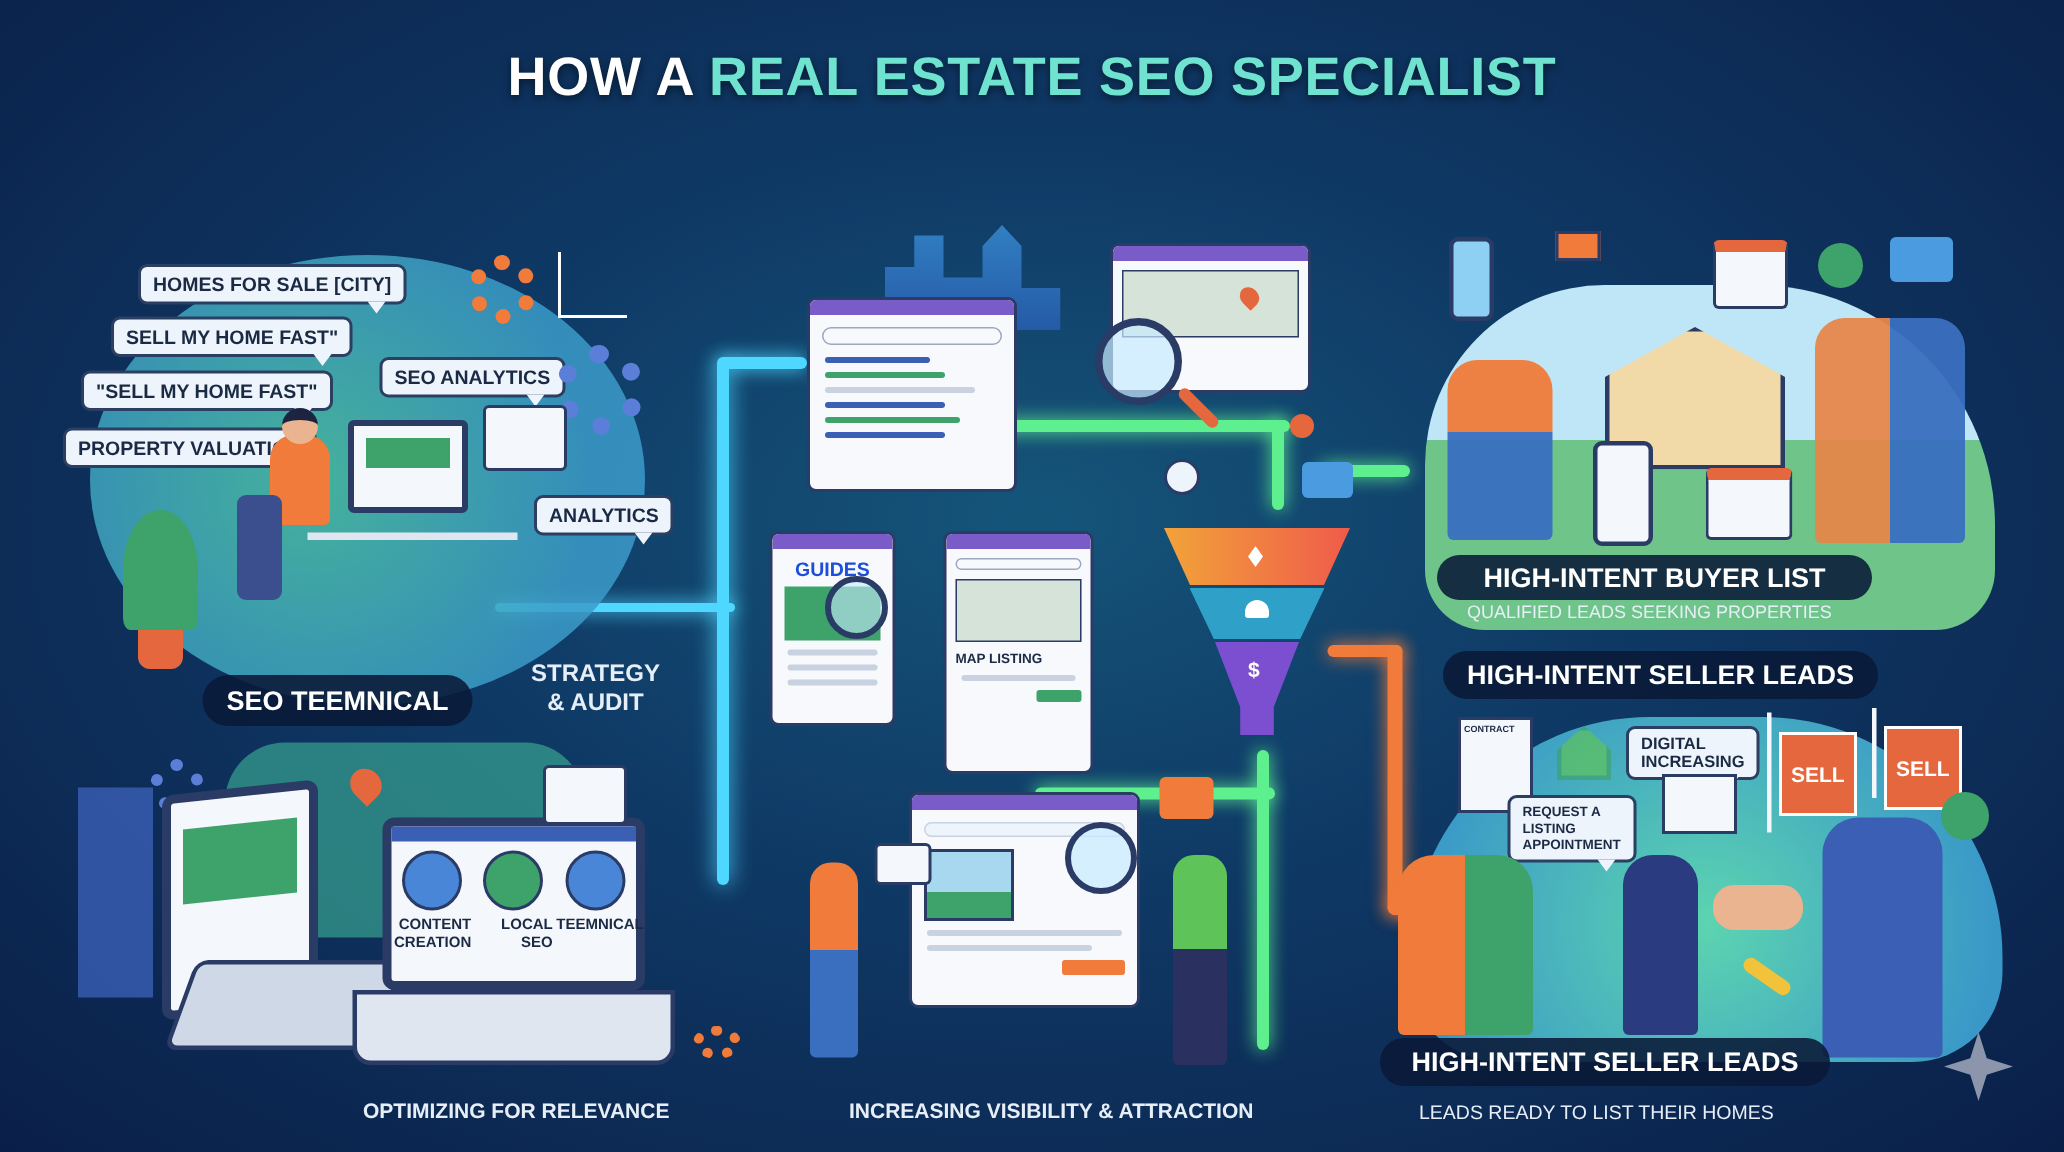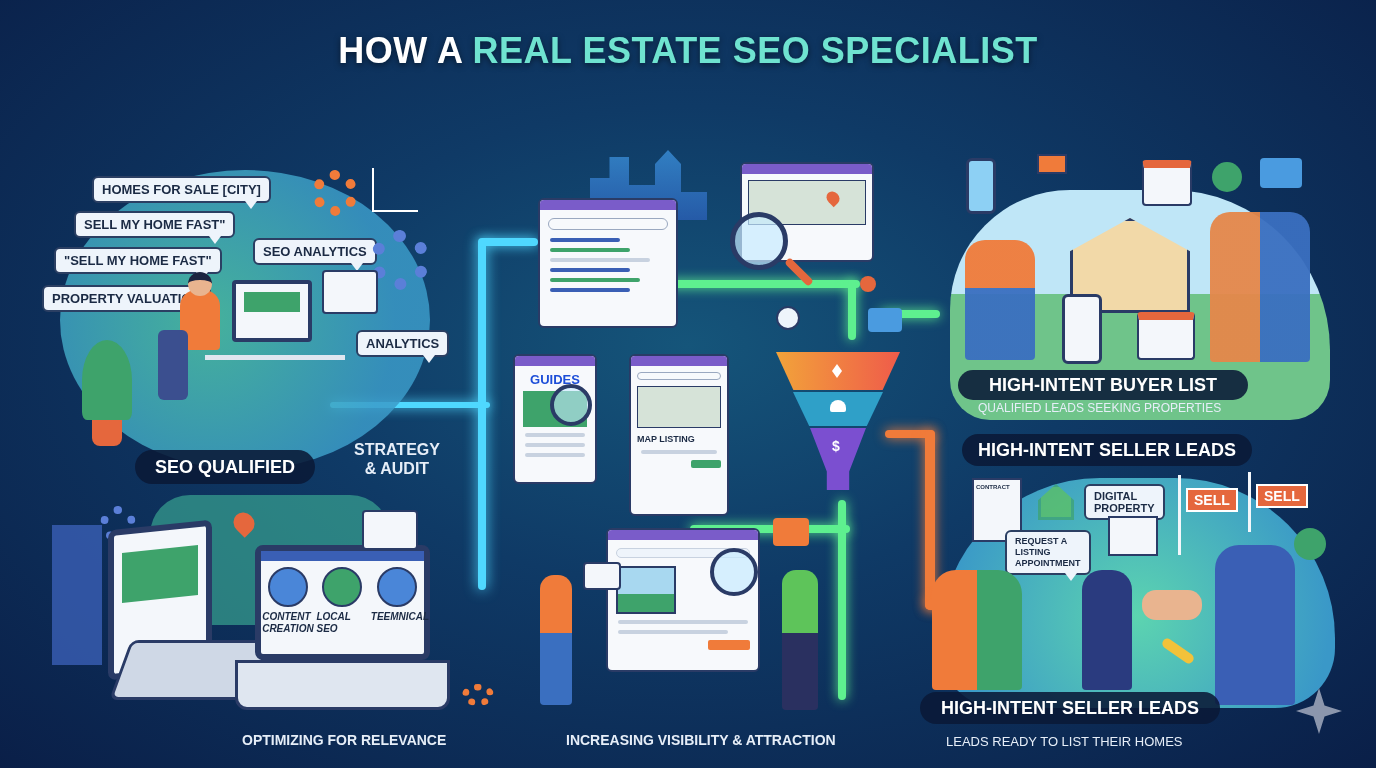--- a/index.html
+++ b/index.html
@@ -33,22 +33,22 @@
     color: #fff; text-align: center; white-space: nowrap;
   }
   .caption { position: absolute; font-weight: 700; color: #e6eef8; white-space: nowrap; }
   .win {
     position: absolute; background: #f7f9fc; border: 2px solid #2a3b66; border-radius: 6px; overflow: hidden;
   }
   .win .bar { height: 10px; background: #7a5cc9; }
   .line { height: 4px; border-radius: 2px; margin: 6px 10px; }
   .flow { position: absolute; border-radius: 14px; }
   .gear { position: absolute; border-radius: 50%; border-style: dotted; }
-  .sign { position: absolute; background: #e5673d; color: #fff; font-weight: 800; border: 2px solid #fff; padding: 2px 6px; font-size: 14px; }
-  .card-label { font-size: 10px; font-weight: 800; color: #1b2a44; text-align: left; line-height: 12px; font-style: italic; }
+  .sign { position: absolute; background: #e5673d; color: #fff; font-weight: 800; border: 2px solid #fff; padding: 18px 6px; font-size: 14px; }
+  .card-label { font-size: 10px; font-weight: 800; color: #1b2a44; text-align: right; line-height: 12px; }
   .icon-circle { width: 40px; height: 40px; border-radius: 50%; border: 2px solid #2a3b66; margin: 0 auto 4px; }
 </style>
 </head>
 <body>
 
 <div class="title">
   <div class="l1">
     <span>HOW A </span><span class="hl">REAL ESTATE SEO SPECIALIST</span>
   </div>
 </div>
@@ -78,21 +78,21 @@
 <div class="abs" style="left:322px;top:270px;width:56px;height:44px;background:#f4f7fb;border:2px solid #2a3b66;border-radius:4px;"></div>
 <div class="abs" style="left:232px;top:280px;width:80px;height:62px;background:#f4f7fb;border:4px solid #2a3b66;border-radius:4px;">
   <div style="margin:8px;height:20px;background:#3ea36b;"></div>
 </div>
 <div class="abs" style="left:205px;top:355px;width:140px;height:5px;background:#dfe6f0;"></div>
 <div class="abs" style="left:180px;top:290px;width:40px;height:60px;background:#f07b3a;border-radius:16px 16px 4px 4px;"></div>
 <div class="abs" style="left:188px;top:272px;width:24px;height:24px;background:#e9b48f;border-radius:50%;border-top:8px solid #1c2440;"></div>
 <div class="abs" style="left:158px;top:330px;width:30px;height:70px;background:#3b4f8f;border-radius:6px;"></div>
 <div class="abs" style="left:92px;top:418px;width:30px;height:28px;background:#e5673d;border-radius:0 0 8px 8px;"></div>
 <div class="abs" style="left:82px;top:340px;width:50px;height:80px;background:#3ea36b;border-radius:50% 50% 10% 10%;"></div>
-<div class="pill" style="left:135px;top:450px;width:180px;height:34px;line-height:34px;font-size:18px;">SEO QUALIFIED</div>
+<div class="pill" style="left:135px;top:450px;width:180px;height:34px;line-height:34px;font-size:18px;">SEO TEEMNICAL</div>
 <div class="caption" style="left:354px;top:440px;font-size:16px;line-height:19px;text-align:center;">
   <div>STRATEGY</div>
   <div>&amp; AUDIT</div>
 </div>
 
 <div class="blob" style="left:150px;top:495px;width:240px;height:130px;background:#3fb59a;opacity:.6;border-radius:40px;"></div>
 <div class="abs" style="left:52px;top:525px;width:50px;height:140px;background:#3a5fb5;opacity:.8;"></div>
 <div class="gear" style="left:100px;top:506px;width:36px;height:36px;border:8px dotted #5b7fd8;"></div>
 <div class="abs" style="left:108px;top:525px;width:104px;height:150px;background:#f4f7fb;border:6px solid #2a3b66;border-radius:8px;transform:skewY(-6deg);">
   <div style="margin:18px 8px 8px;height:50px;background:#3ea36b;"></div>
@@ -203,21 +203,21 @@
 <div class="caption" style="left:978px;top:401px;font-size:12px;font-weight:500;">QUALIFIED LEADS SEEKING PROPERTIES</div>
 <div class="pill" style="left:962px;top:434px;width:290px;height:32px;line-height:32px;font-size:18px;">HIGH-INTENT SELLER LEADS</div>
 
 <div class="blob" style="left:940px;top:478px;width:395px;height:230px;background:radial-gradient(circle at 50% 60%,#5cd4b0,#3a98c8 80%);border-radius:160px 160px 60px 60px;"></div>
 <div class="abs" style="left:972px;top:478px;width:50px;height:64px;background:#f4f7fb;border:2px solid #2a3b66;">
   <div style="font-size:6px;font-weight:800;color:#1b2a44;padding:4px 2px;">CONTRACT</div>
 </div>
 <div class="abs" style="left:1038px;top:484px;width:36px;height:36px;border:3px solid #3ea36b;clip-path:polygon(50% 0,100% 45%,100% 100%,0 100%,0 45%);background:#5ec45a;opacity:.7;"></div>
 <div class="bubble" style="left:1084px;top:484px;font-size:11px;line-height:12px;">
   <div>DIGITAL</div>
-  <div>PROPERTY</div>
+  <div>INCREASING</div>
 </div>
 <div class="abs" style="left:1108px;top:516px;width:50px;height:40px;background:#f4f7fb;border:2px solid #2a3b66;"></div>
 <div class="bubble" style="left:1005px;top:530px;font-size:9px;line-height:11px;">
   <div>REQUEST A</div>
   <div>LISTING</div>
   <div>APPOINTMENT</div>
 </div>
 <div class="abs" style="left:1178px;top:475px;width:3px;height:80px;background:#f4f7fb;"></div>
 <div class="sign" style="left:1186px;top:488px;">SELL</div>
 <div class="abs" style="left:1248px;top:472px;width:3px;height:60px;background:#f4f7fb;"></div>

